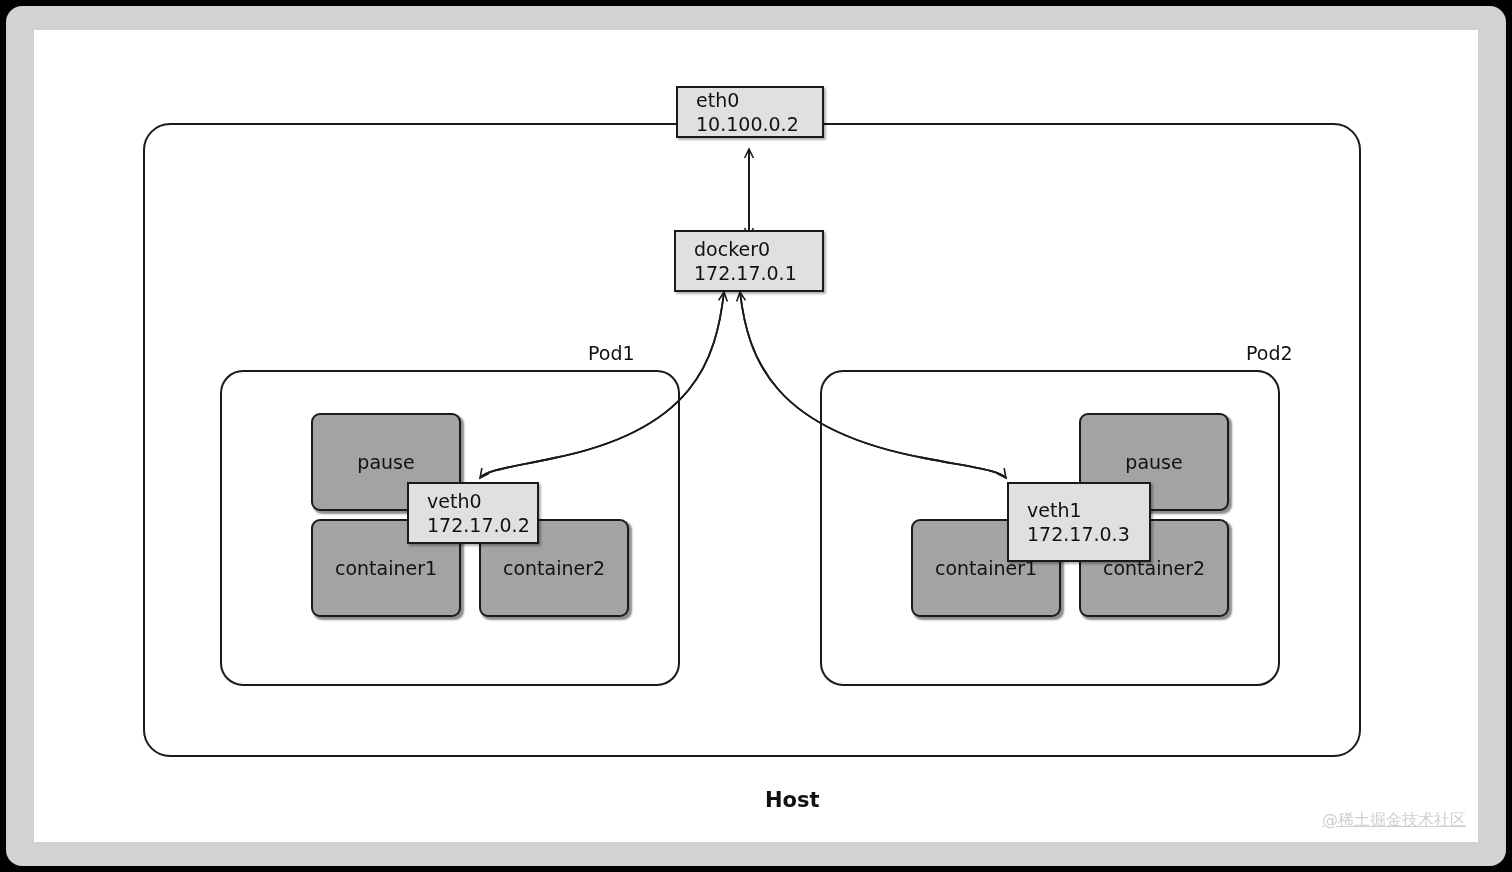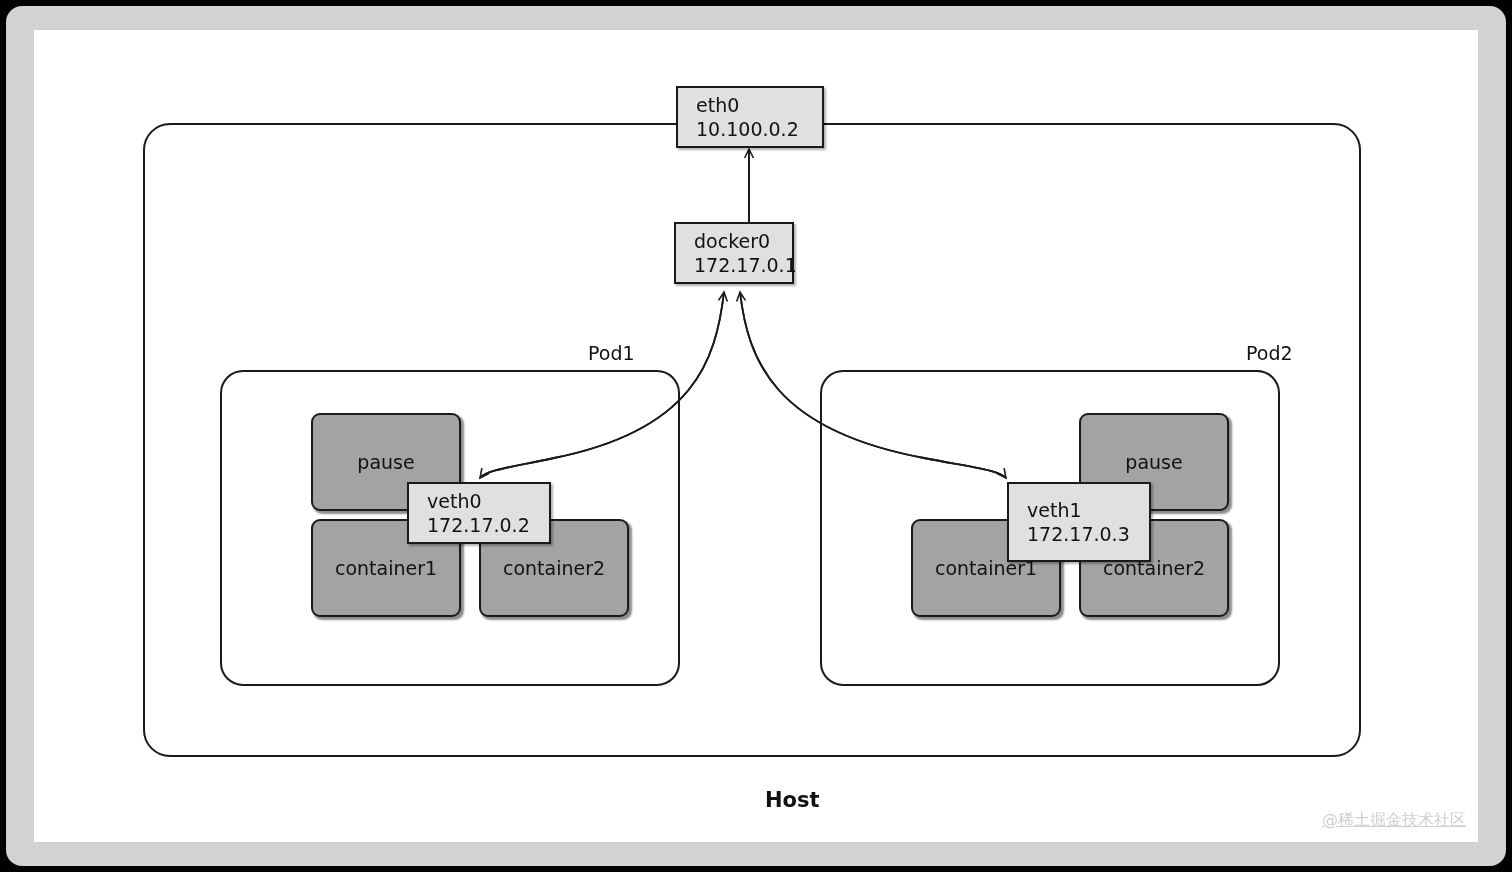--- a/index.html
+++ b/index.html
@@ -146,31 +146,31 @@
     <div class="node container-box" style="left:1045px; top:383px; width:150px; height:98px;">
       <span>pause</span>
     </div>
     <div class="node container-box" style="left:877px; top:489px; width:150px; height:98px;">
       <span>container1</span>
     </div>
     <div class="node container-box" style="left:1045px; top:489px; width:150px; height:98px;">
       <span>container2</span>
     </div>
 
-    <div class="node iface" style="left:642px; top:56px; width:148px; height:62px;">
+    <div class="node iface" style="left:642px; top:56px; width:148px; height:52px;">
       <span class="l1">eth0</span>
       <span class="l2">10.100.0.2</span>
     </div>
 
-    <div class="node iface" style="left:640px; top:192px; width:120px; height:62px;">
+    <div class="node iface" style="left:640px; top:200px; width:150px; height:62px;">
       <span class="l1">docker0</span>
       <span class="l2">172.17.0.1</span>
     </div>
 
-    <div class="node iface" style="left:373px; top:452px; width:144px; height:62px;">
+    <div class="node iface" style="left:373px; top:452px; width:132px; height:62px;">
       <span class="l1">veth0</span>
       <span class="l2">172.17.0.2</span>
     </div>
 
     <div class="node iface" style="left:973px; top:452px; width:144px; height:80px;">
       <span class="l1">veth1</span>
       <span class="l2">172.17.0.3</span>
     </div>
 
     <div class="host-label" style="left:731px; top:758px;">Host</div>

